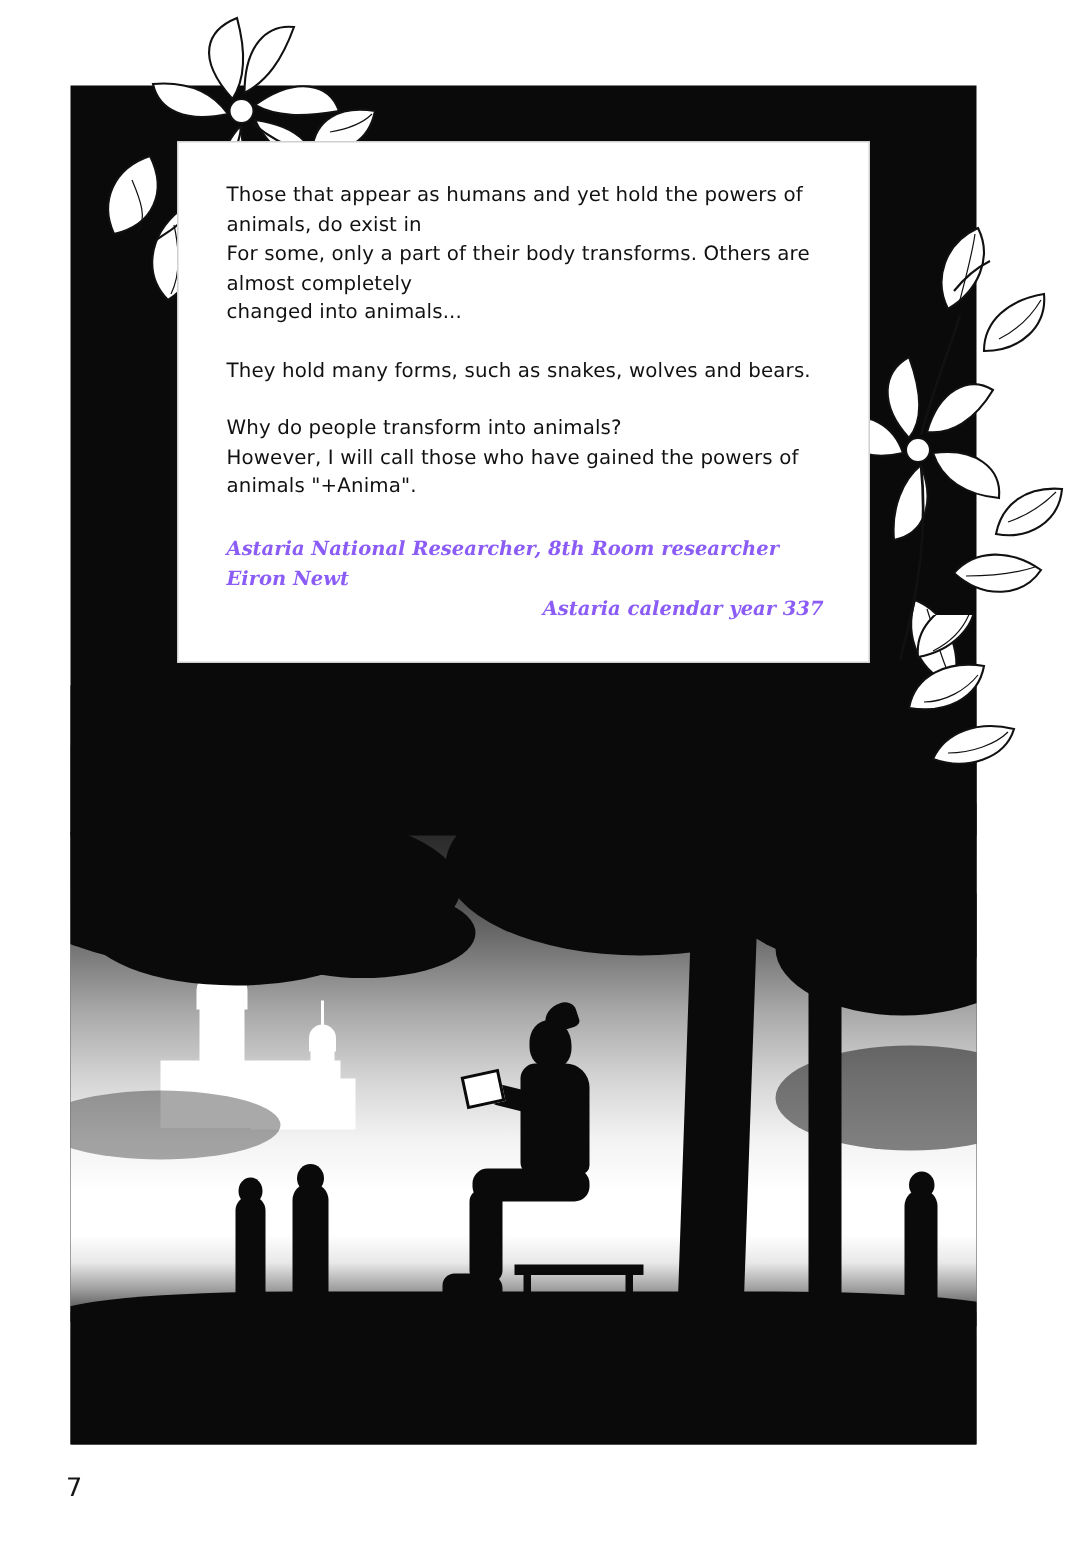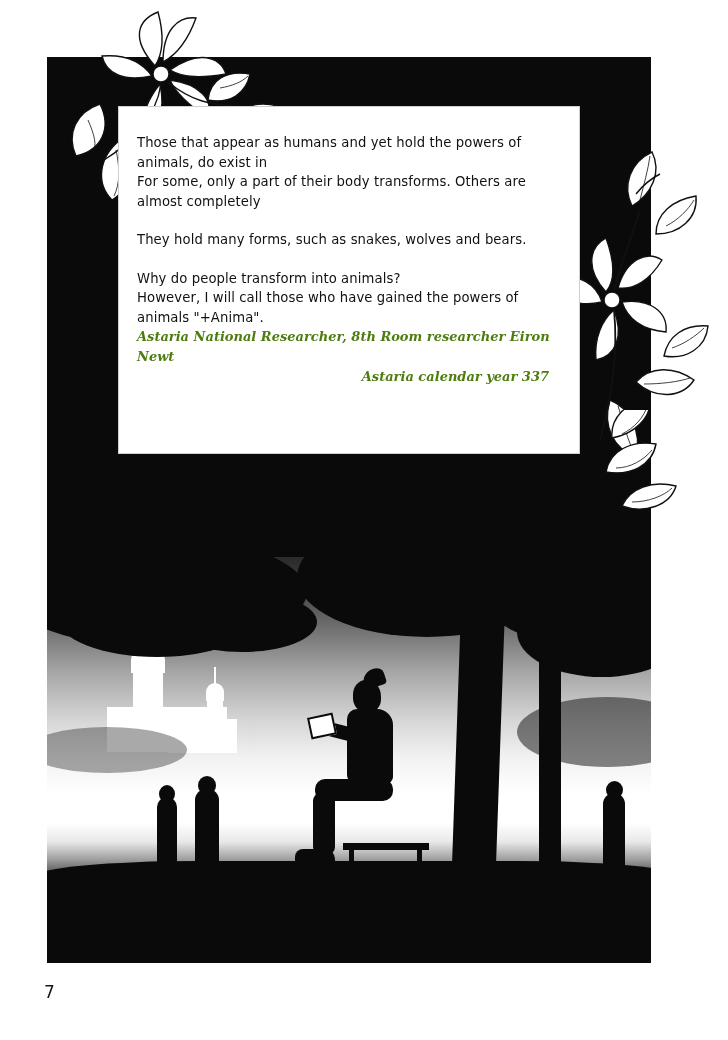--- a/index.html
+++ b/index.html
@@ -107,44 +107,45 @@
   
   .castle { position: absolute; background: #ffffff; }
 
   
   .figure { position: absolute; background: #0a0a0a; }
 
   
   #textbox {
     position: absolute;
     left: 118px;
-    top: 106px;
+    top: 94px;
     width: 462px;
     height: 348px;
     background: #ffffff;
     border: 1px solid #cfcfcf;
     box-sizing: border-box;
-    padding: 26px 26px 14px 18px;
+    padding: 26px 26px 14px 32px;
   }
   #textbox p {
     margin: 0;
     font-family: "DejaVu Sans", sans-serif;
     font-size: 13.2px;
     line-height: 19.5px;
     color: #111111;
     letter-spacing: 0.1px;
   }
   #textbox .gap { height: 19px; }
   #textbox .credit {
+    margin-top: 22px;
     font-family: "DejaVu Serif", serif;
     font-style: italic;
     font-weight: bold;
     font-size: 13px;
     line-height: 20px;
-    color: #4d7c0f;
+    color: #8b5cf6;
   }
   #textbox .credit .line2 {
     display: block;
     text-align: right;
     padding-right: 4px;
     font-style: italic;
   }
 
   
   .vine {
@@ -297,20 +298,21 @@
         <path d="M30 24 C42 18 52 8 56 -6"></path>
         <path d="M24 58 C38 58 52 50 60 40"></path>
         <path d="M40 92 C56 92 72 86 80 78"></path>
       </g>
     </svg>
   </div>
 
   <div id="textbox">
     <p>Those that appear as humans and yet hold the powers of animals, do exist in</p>
     <p>For some, only a part of their body transforms. Others are almost completely</p>
+    <p>changed into animals...</p>
     <div class="gap"></div>
     <p>They hold many forms, such as snakes, wolves and bears.</p>
     <div class="gap"></div>
     <p>Why do people transform into animals?</p>
     <p>However, I will call those who have gained the powers of</p>
     <p>animals "+Anima".</p>
     <div class="credit">
       <span>Astaria National Researcher, 8th Room researcher Eiron Newt</span>
       <span class="line2">Astaria calendar year 337</span>
     </div>

